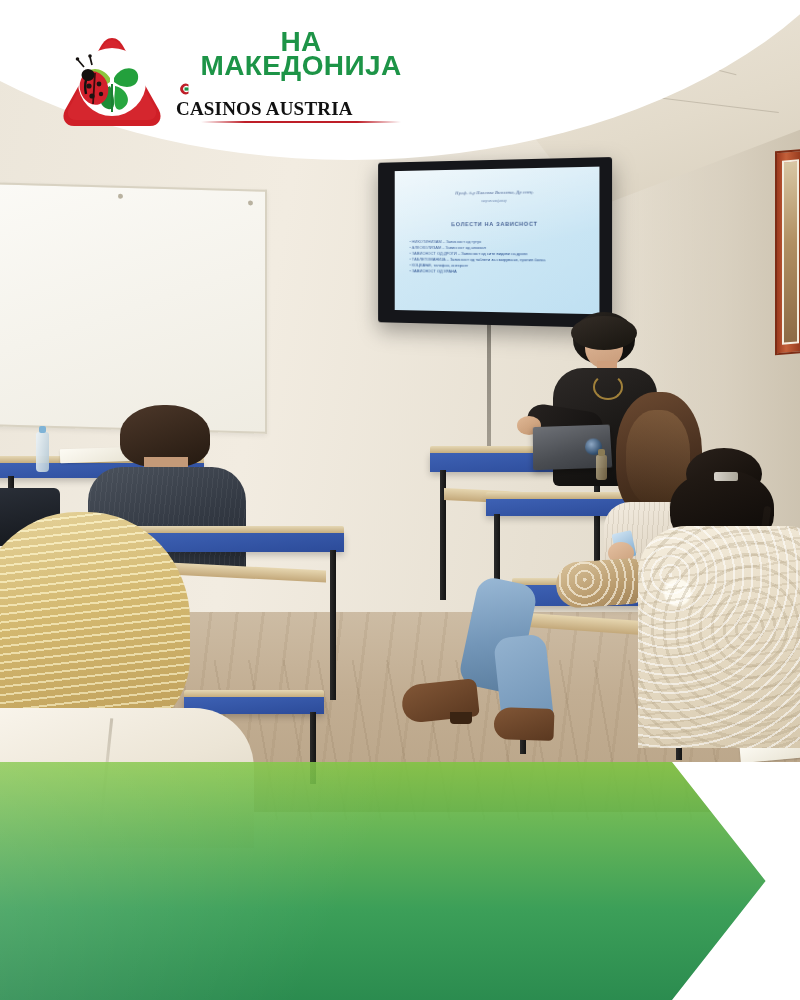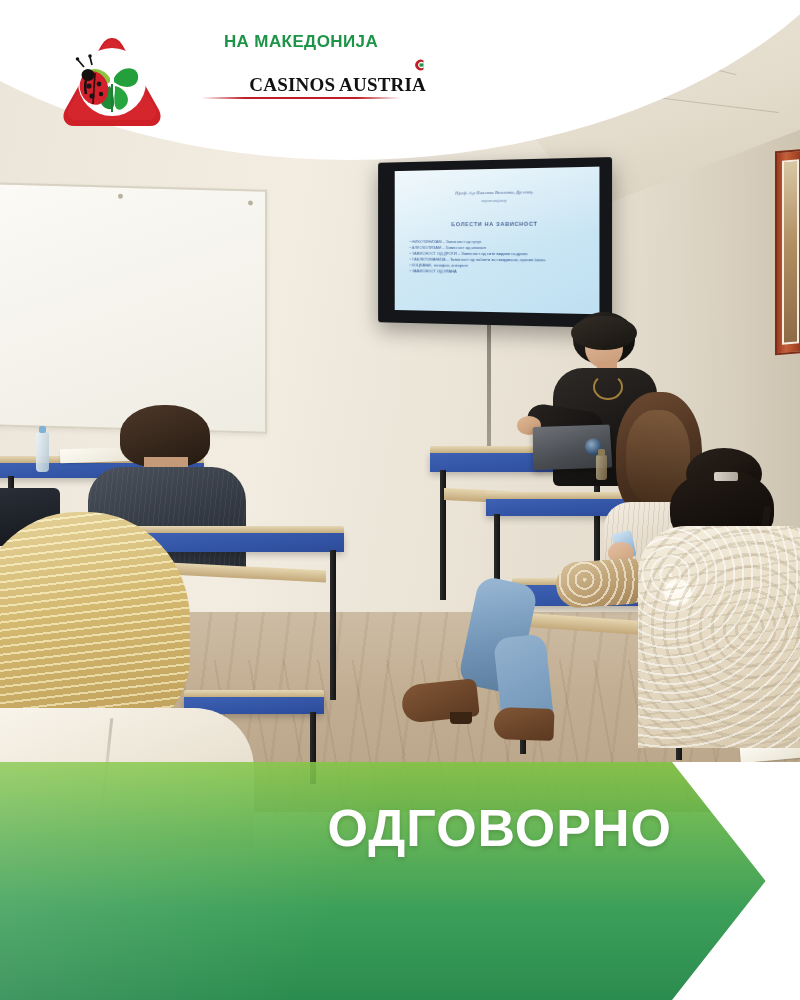--- a/index.html
+++ b/index.html
@@ -194,22 +194,22 @@
   
   .top-white{position:absolute;left:-210px;top:-560px;width:1120px;height:720px;
      background:#ffffff;border-radius:0 0 50% 50%;}
 
   
   .logo{position:absolute;left:58px;top:28px;width:320px;height:108px;}
   .logo-mark{position:absolute;left:0;top:4px;width:108px;height:100px;}
   .logo-txt{position:absolute;left:118px;top:2px;width:300px;}
   .lt1,.lt2{font-family:"Liberation Sans",sans-serif;font-weight:700;color:#1d9447;
      font-size:20.5px;letter-spacing:.4px;line-height:24px;text-align:center;width:250px;}
-  .lt2{font-size:17px;}
-  .ca-wrap{width:250px;text-align:right;position:relative;margin-top:3px;}
+  .lt2{font-size:28px;}
+  .ca-wrap{width:250px;text-align:left;position:relative;margin-top:3px;}
   .ca-c{display:inline-block;width:15px;height:12px;position:relative;}
   .ca-c svg{position:absolute;left:0;top:0;}
   .ca-name{font-family:"Liberation Serif",serif;font-weight:700;color:#111;
      font-size:19px;letter-spacing:.2px;line-height:20px;}
   .ca-rule{width:200px;height:2px;margin:2px auto 0;
      background:linear-gradient(90deg,rgba(190,30,40,0),#be1e28 22%,#be1e28 78%,rgba(190,30,40,0));}
 
   
   .green{position:absolute;left:0;top:762px;width:800px;height:238px;
      background:linear-gradient(180deg,rgba(128,196,66,.88) 0%,rgba(86,175,73,.9) 30%,
@@ -425,16 +425,15 @@
       </div>
     </div>
   </div>
 
   <div class="green">
     <div class="green-sheen"></div>
   </div>
   <div class="chevron"></div>
 
   <div class="msg">
-    <div class="l2">ОДГОВОРНО</div>
   </div>
 
 </div>
 
 </body></html>

